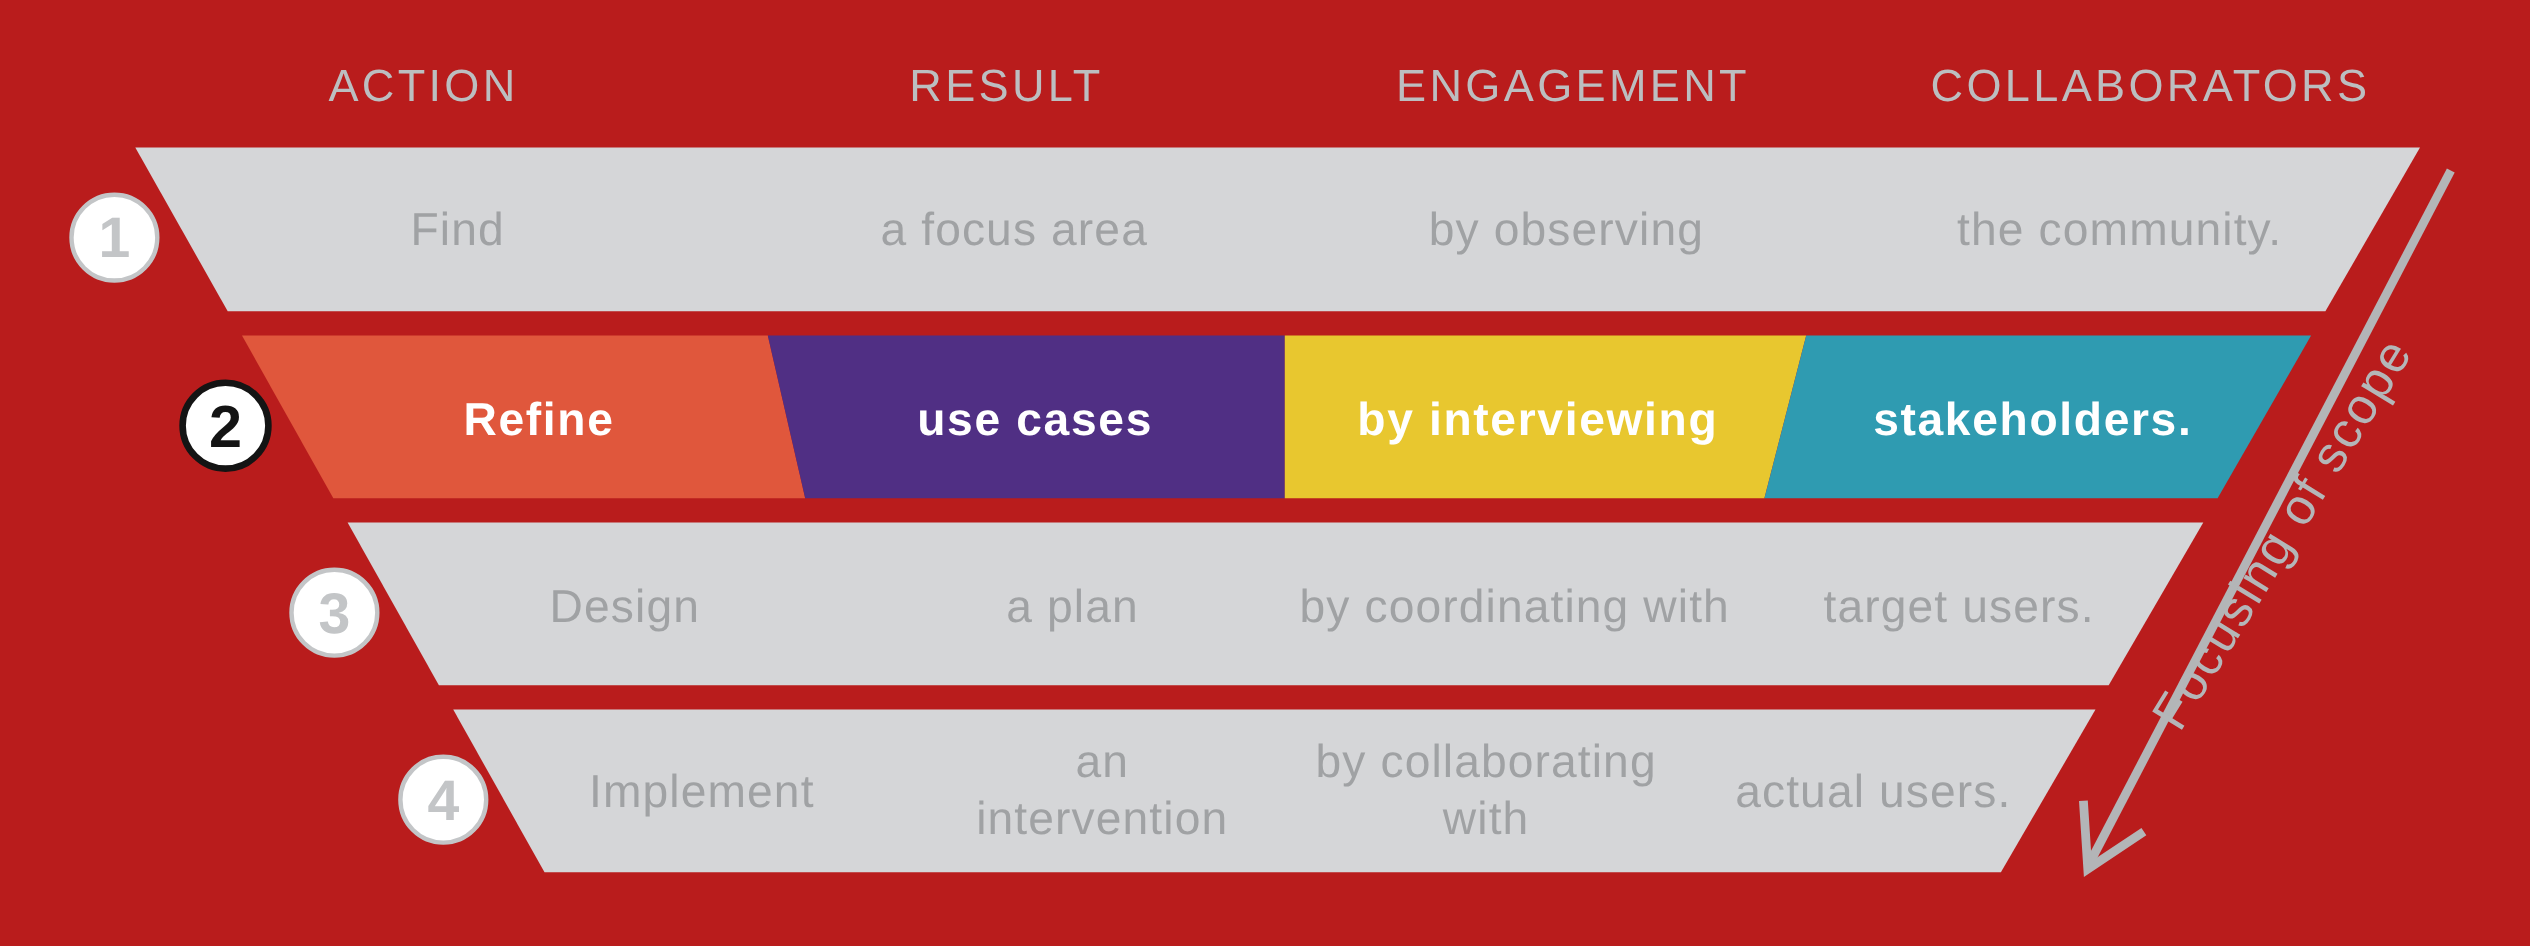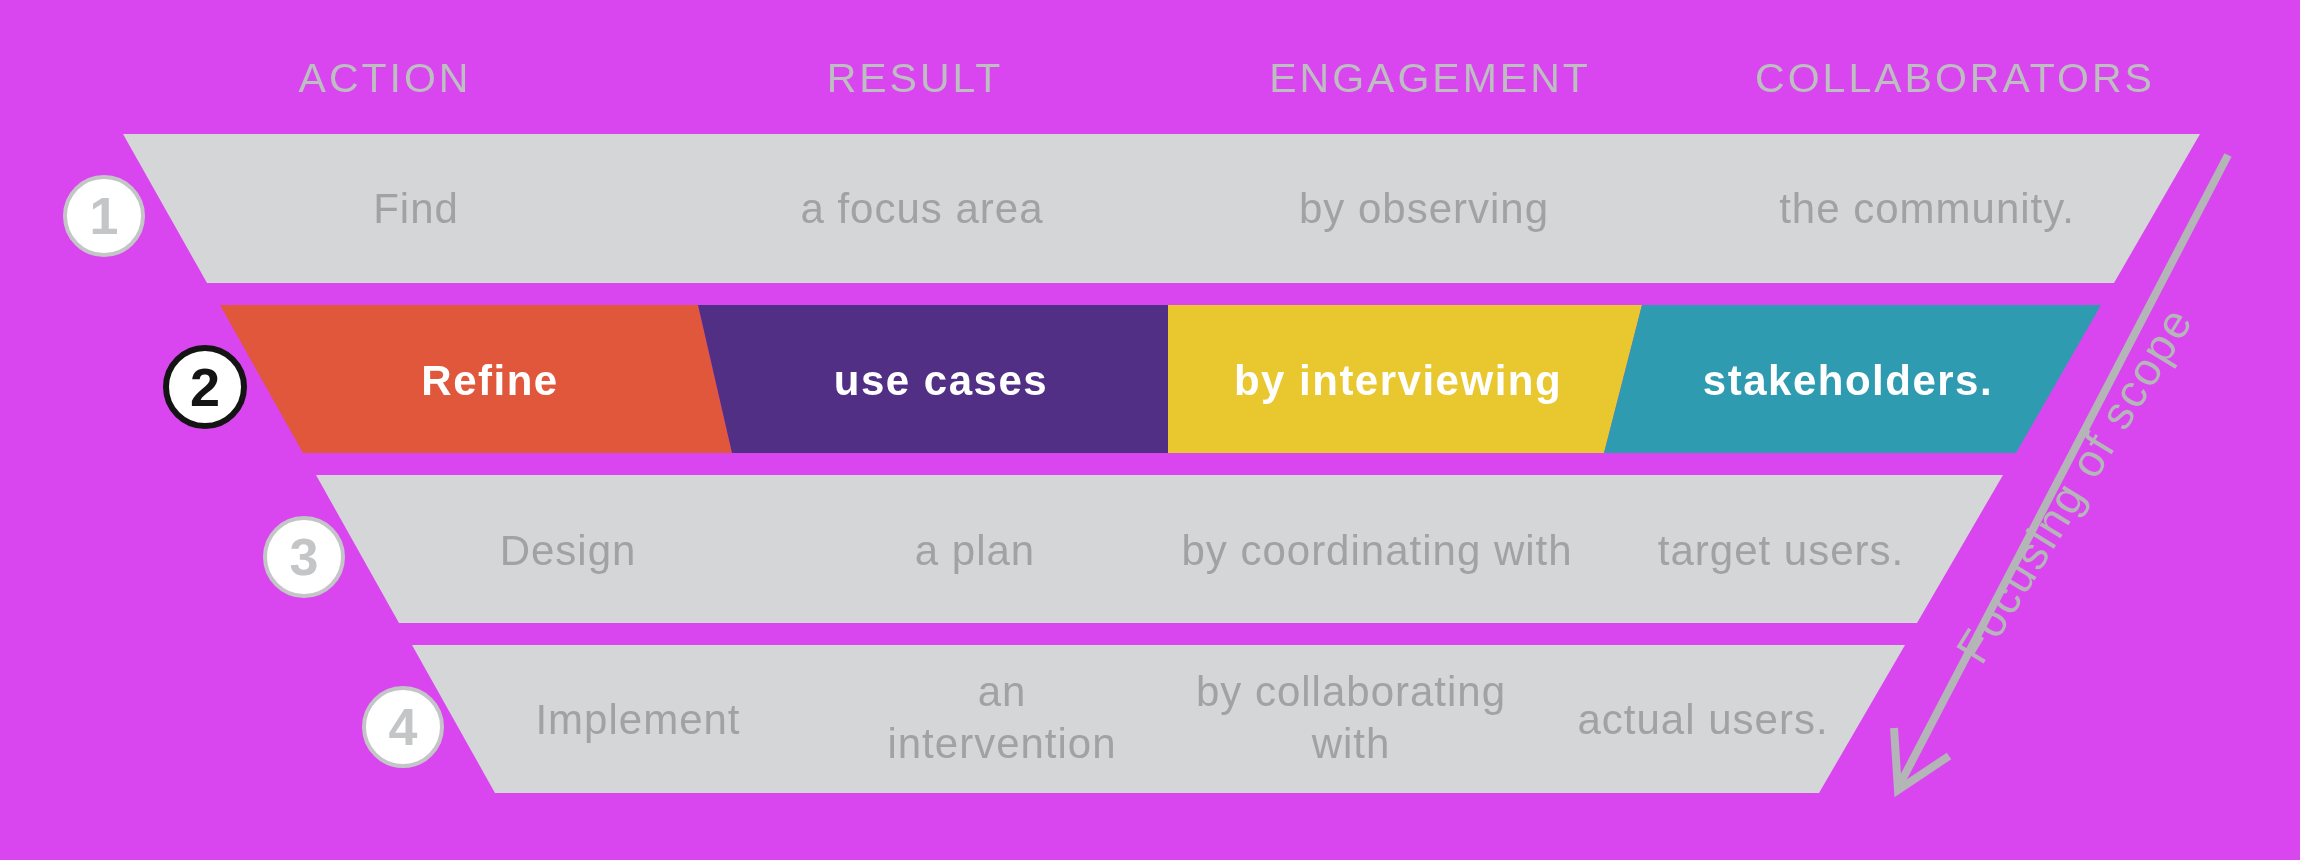--- a/index.html
+++ b/index.html
@@ -7,21 +7,21 @@
     padding: 0;
     background: #ffffff;
     width: 2300px;
     height: 860px;
     overflow: hidden;
   }
   .stage {
     position: relative;
     width: 2300px;
     height: 860px;
-    background: #d946ef;
+    background: #b91c1c;
   }
   svg text {
     font-family: "Liberation Sans", "DejaVu Sans", sans-serif;
   }
   .hdr {
     font-size: 41px;
     letter-spacing: 3px;
     fill: #bcbec0;
     text-anchor: middle;
   }

